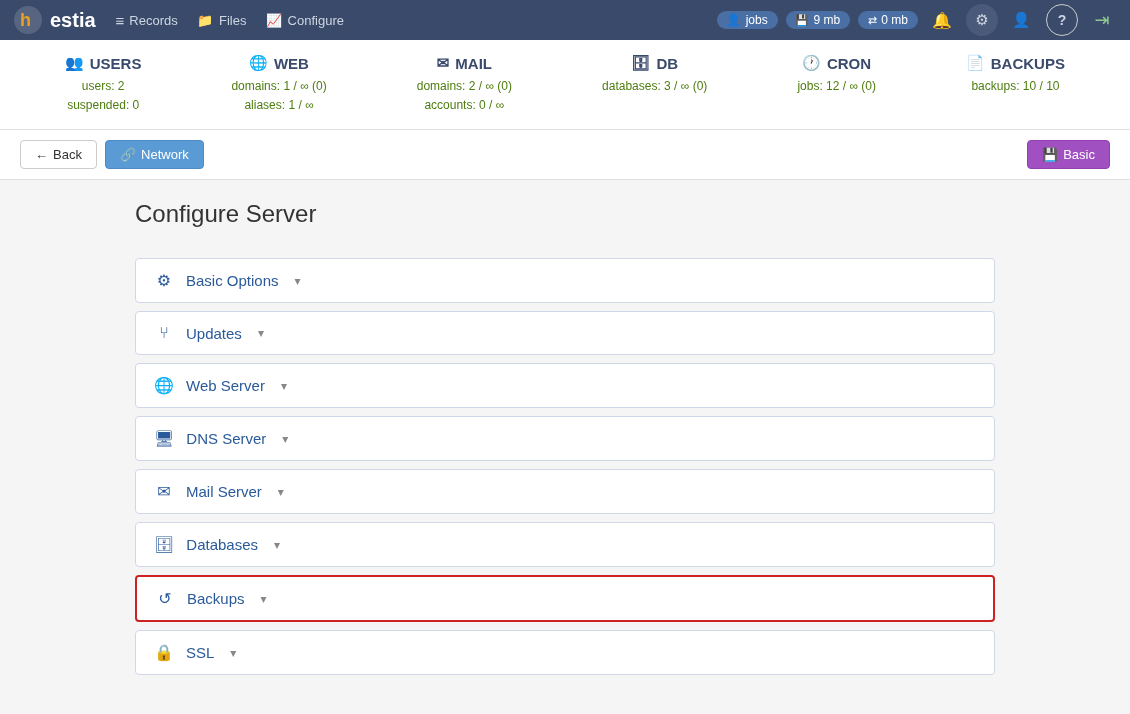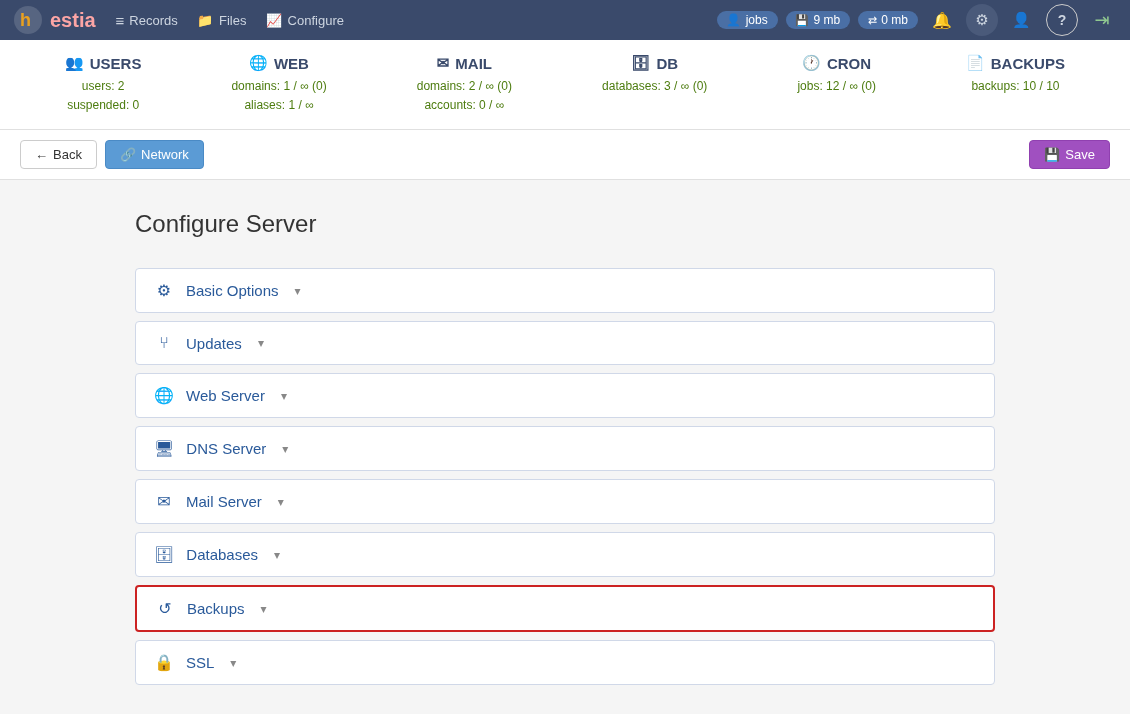--- a/index.html
+++ b/index.html
@@ -10,21 +10,21 @@
       background: #3a4a6b;
       height: 40px;
       display: flex;
       align-items: center;
       padding: 0 12px;
       color: #fff;
       justify-content: space-between;
     }
     .topnav-left { display: flex; align-items: center; gap: 20px; }
     .topnav-logo { display: flex; align-items: center; }
-    .topnav-logo .logo-text { color: #fca5a5; font-size: 20px; font-weight: bold; }
+    .topnav-logo .logo-text { color: #ffffff; font-size: 20px; font-weight: bold; }
     .nav-item {
       display: flex; align-items: center; gap: 5px;
       color: #cdd5e0; font-size: 13px; cursor: pointer; text-decoration: none;
     }
     .topnav-right { display: flex; align-items: center; gap: 8px; }
     .nav-badge {
       background: #4a6fa5; border-radius: 12px; padding: 2px 10px;
       font-size: 12px; color: #fff; display: flex; align-items: center; gap: 4px;
     }
     .nav-icon-btn {
@@ -65,21 +65,21 @@
     .btn {
       display: inline-flex; align-items: center; gap: 5px;
       padding: 6px 14px; border-radius: 4px; font-size: 13px;
       cursor: pointer; border: 1px solid #ccc; background: #fff; color: #333;
     }
     .btn-default { background: #fff; border-color: #ccc; color: #333; }
     .btn-primary { background: #a050c0; border-color: #9040b0; color: #fff; }
     .btn-info { background: #5b9bd5; border-color: #4a8ac5; color: #fff; }
 
     
-    .main-content { max-width: 900px; margin: 30px auto; padding: 0 20px; }
+    .main-content { max-width: 900px; margin: 20px auto; padding: 0 20px; }
     .page-title { font-size: 24px; color: #333; margin-bottom: 30px; font-weight: 300; }
 
     
     .config-list { display: flex; flex-direction: column; gap: 8px; }
     .config-item {
       background: #fff;
       border: 1px solid #d0d8e8;
       border-radius: 4px;
       padding: 12px 18px;
       display: flex;
@@ -204,21 +204,21 @@
       <span>Back</span>
     </button>
     <button class="btn btn-info">
       <span>🔗</span>
       <span>Network</span>
     </button>
   </div>
   <div>
     <button class="btn btn-primary">
       <span>💾</span>
-      <span>Save</span>
+      <span>Basic</span>
     </button>
   </div>
 </div>
 
 <div class="main-content">
   <h1 class="page-title">Configure Server</h1>
 
   <div class="config-list" id="config-list">
 
   <div class="config-item">

